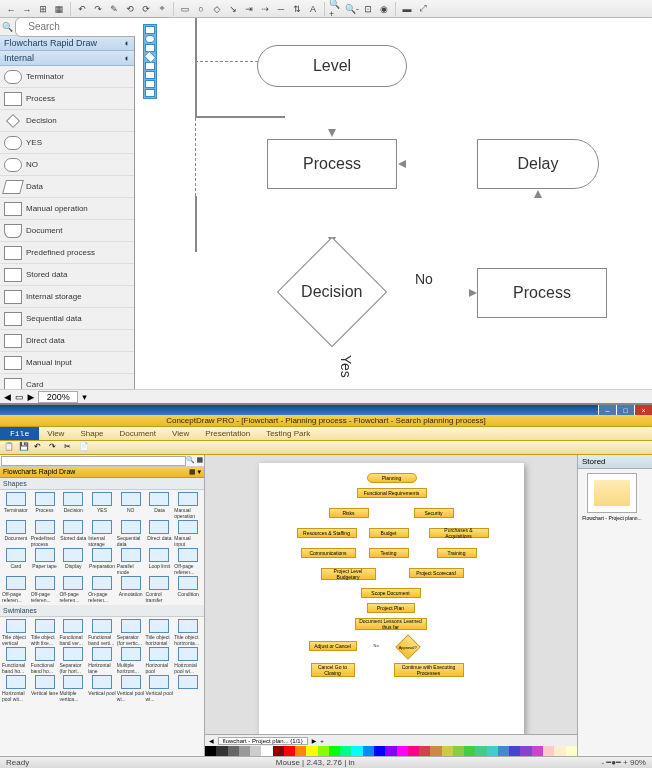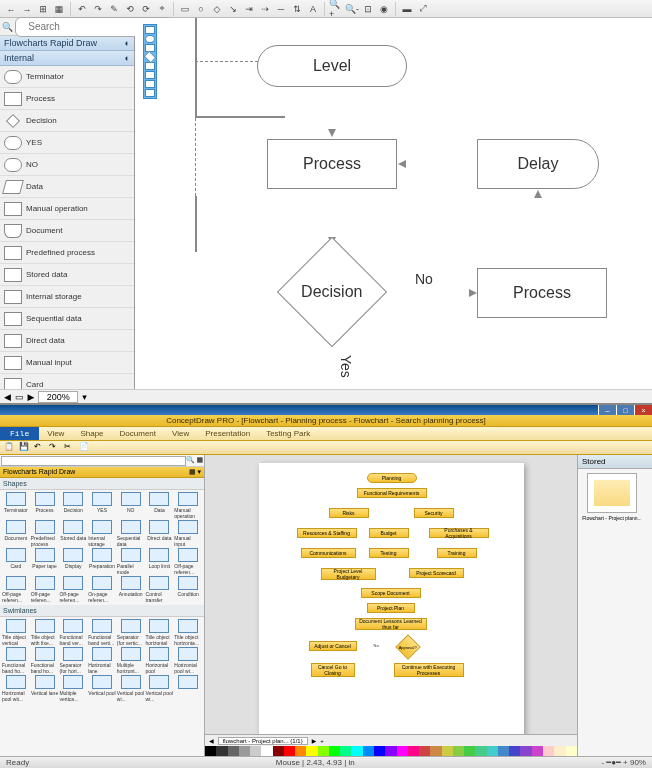--- a/index.html
+++ b/index.html
@@ -608,16 +608,16 @@
       <div style="background: rgb(68, 68, 204);"></div>
       <div style="background: rgb(136, 68, 204);"></div>
       <div style="background: rgb(204, 68, 204);"></div>
       <div style="background: rgb(255, 204, 204);"></div>
       <div style="background: rgb(255, 238, 204);"></div>
       <div style="background: rgb(255, 255, 204);"></div>
     </div>
 
   <div class="status2">
     <span>Ready</span>
-    <span>Mouse | 2.43, 4.93 | in</span>
+    <span>Mouse | 2.43, 2.76 | in</span>
     <span><span>-</span> ━●━ <span>+</span> <span>90%</span></span>
   </div>
 </div>
 
 </body></html>

